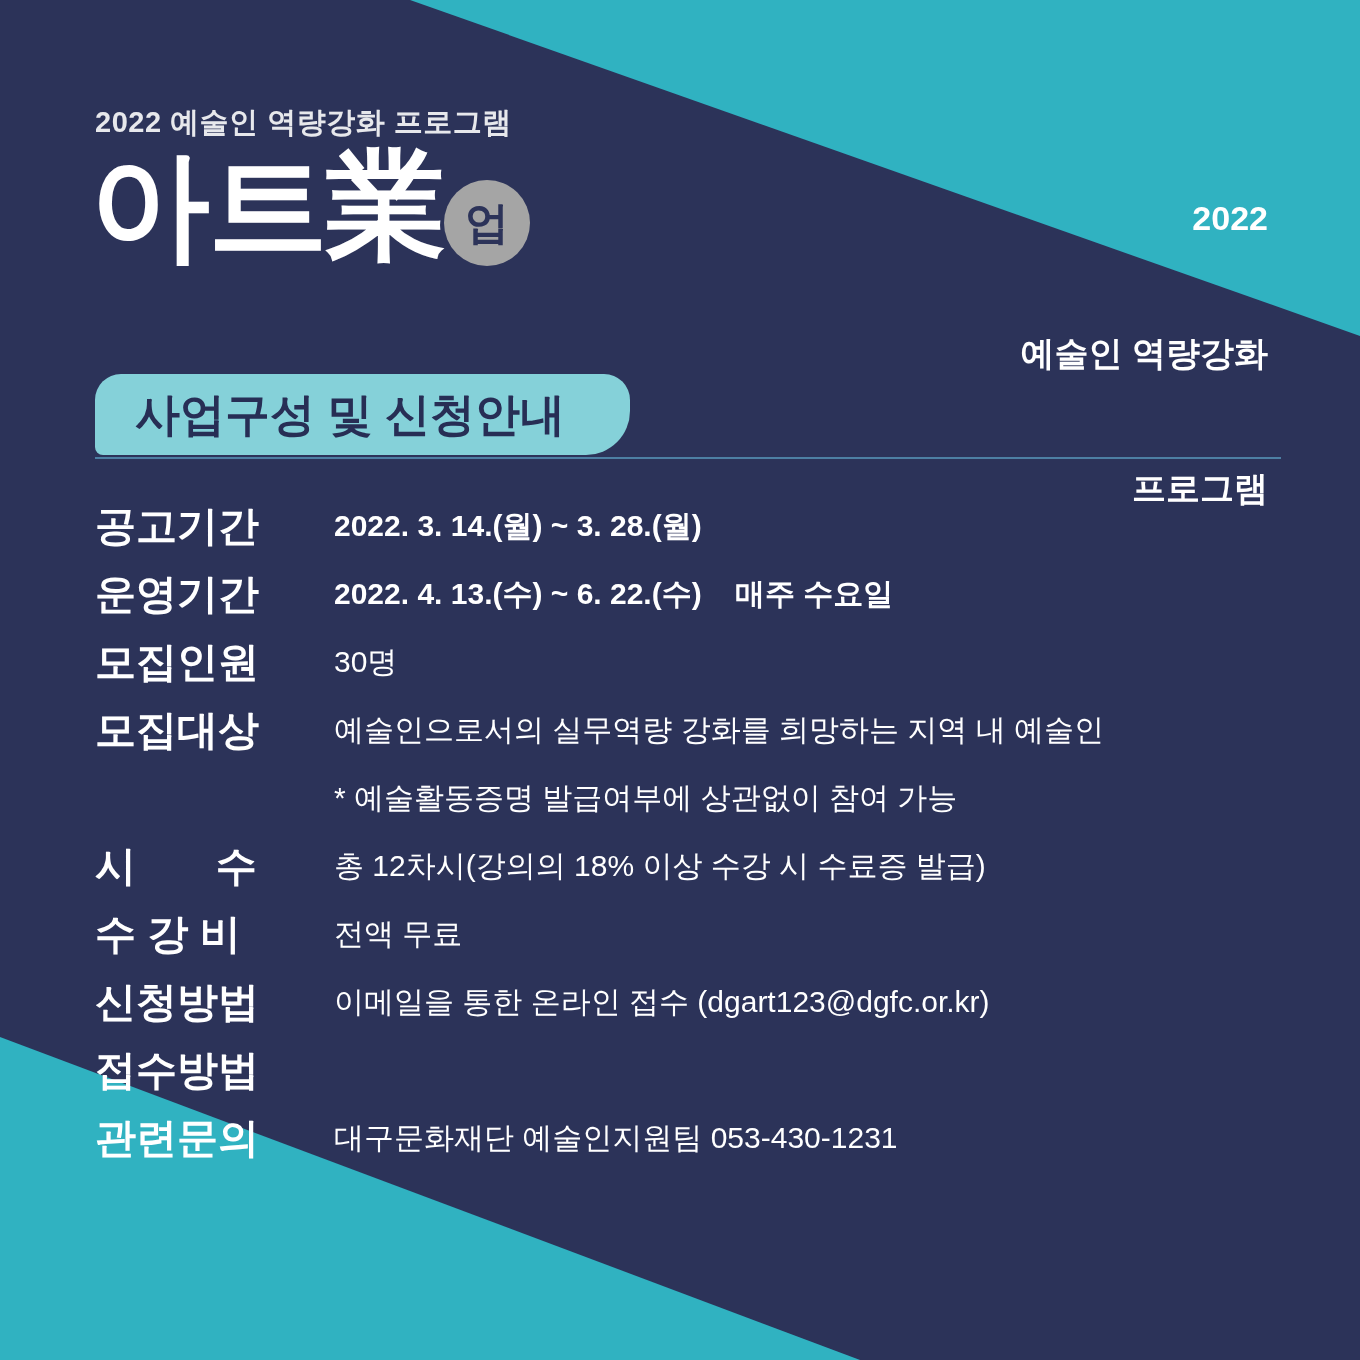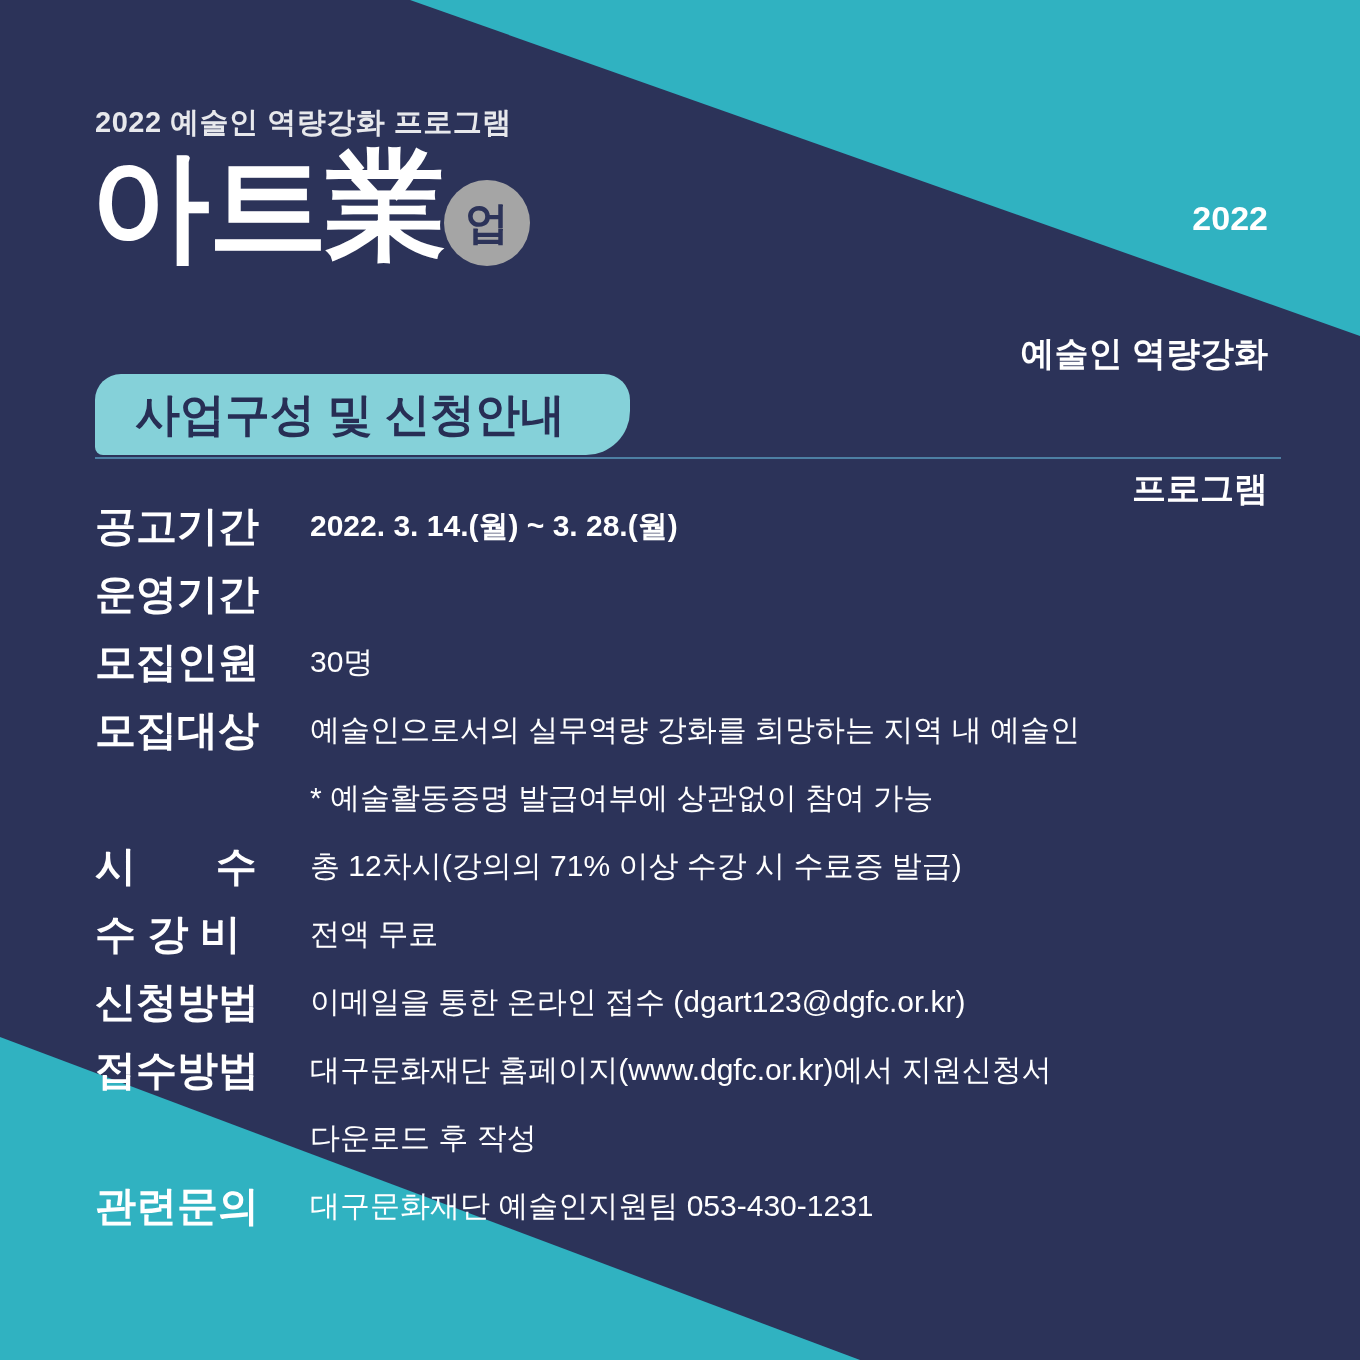--- a/index.html
+++ b/index.html
@@ -34,21 +34,21 @@
   .section-header{
     position:absolute;left:95px;top:374px;width:535px;height:81px;
     background:#85d1d9;border-radius:26px 26px 44px 8px;
     display:flex;align-items:center;padding-left:40px;box-sizing:border-box;
   }
   .section-header .section-title{font-size:45px;font-weight:800;color:#272e55;white-space:pre;}
 
   .separator{position:absolute;left:95px;top:457px;width:1186px;height:2px;background:#4d7fa3;}
 
   .info-list{position:absolute;left:95px;top:492px;width:1195px;color:#ffffff;}
-  .info-row{display:flex;align-items:flex-start;}
+  .info-row{display:flex;align-items:flex-start;gap:24px;}
   .row-label{
     flex:0 0 215px;font-size:41px;font-weight:800;line-height:68px;
     white-space:pre;letter-spacing:0;
   }
   .row-value,.value-line{
     font-size:30px;font-weight:400;line-height:68px;white-space:pre-wrap;
   }
   .row-value.bold{font-weight:700;}
   .value-cell{flex:1;}
 </style>
@@ -85,64 +85,63 @@
 
     <div class="info-row">
       <div class="row-label">공고기간</div>
       <div class="value-cell">
         <div class="row-value bold">2022. 3. 14.(월) ~ 3. 28.(월)</div>
       </div>
     </div>
 
     <div class="info-row">
       <div class="row-label">운영기간</div>
+      <div class="value-cell">
+        <div class="row-value bold">2022. 4. 13.(수) ~ 6. 22.(수)    매주 수요일</div>
+      </div>
     </div>
 
     <div class="info-row">
       <div class="row-label">모집인원</div>
       <div class="value-cell">
         <div class="row-value">30명</div>
       </div>
     </div>
 
     <div class="info-row">
       <div class="row-label">모집대상</div>
       <div class="value-cell">
         <div class="row-value">예술인으로서의 실무역량 강화를 희망하는 지역 내 예술인</div>
         <div class="value-line">* 예술활동증명 발급여부에 상관없이 참여 가능</div>
       </div>
     </div>
 
     <div class="info-row">
       <div class="row-label">시       수</div>
       <div class="value-cell">
-        <div class="row-value">총 12차시(강의의 71% 이상 수강 시 수료증 발급)</div>
+        <div class="row-value">총 12차시(강의의 18% 이상 수강 시 수료증 발급)</div>
       </div>
     </div>
 
     <div class="info-row">
       <div class="row-label">수 강 비</div>
       <div class="value-cell">
         <div class="row-value">전액 무료</div>
       </div>
     </div>
 
     <div class="info-row">
       <div class="row-label">신청방법</div>
       <div class="value-cell">
         <div class="row-value">이메일을 통한 온라인 접수 (dgart123@dgfc.or.kr)</div>
       </div>
     </div>
 
     <div class="info-row">
       <div class="row-label">접수방법</div>
-      <div class="value-cell">
-        <div class="row-value">대구문화재단 홈페이지(www.dgfc.or.kr)에서 지원신청서</div>
-        <div class="value-line">다운로드 후 작성</div>
-      </div>
     </div>
 
     <div class="info-row">
       <div class="row-label">관련문의</div>
       <div class="value-cell">
         <div class="row-value">대구문화재단 예술인지원팀 053-430-1231</div>
       </div>
     </div>
 
   </div>

